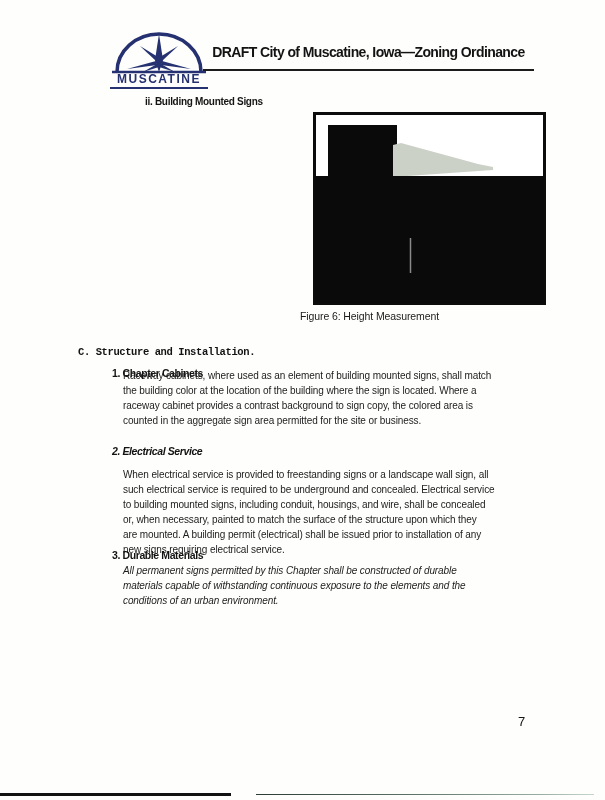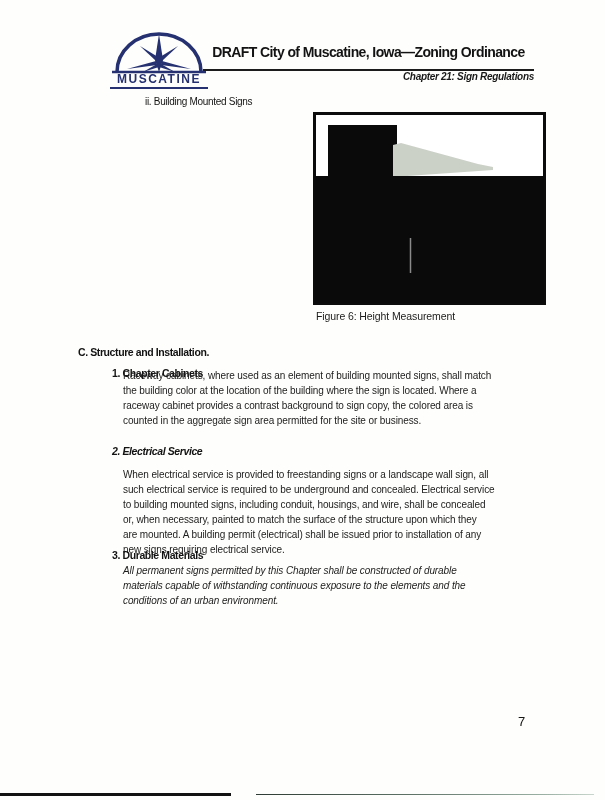--- a/index.html
+++ b/index.html
@@ -37,45 +37,46 @@
   #subtitle {
     position: absolute; left: 203px; top: 71px; width: 331px;
     text-align: right;
     font-size: 10px; font-weight: bold; font-style: italic; letter-spacing: -0.3px;
     color: #191919;
   }
 
   
   #sec-ii-head {
     position: absolute; left: 145px; top: 96px;
-    font-size: 10px; font-weight: normal; letter-spacing: -0.3px;
+    font-size: 10px; font-weight: bold; letter-spacing: -0.3px;
     color: #141414;
     text-align: right;
   }
   #sec-ii-body {
     position: absolute; left: 155px; top: 109px; width: 170px;
     font-size: 10px; line-height: 16.3px; letter-spacing: -0.1px;
     white-space: pre-line;
     color: #1c1c1c;
   }
 
   
   #figure-box { position: absolute; left: 313px; top: 112px; width: 233px; height: 193px; }
   #figure-caption {
-    position: absolute; left: 316px; top: 310px;
+    position: absolute; left: 300px; top: 310px;
     font-size: 10.5px; letter-spacing: -0.1px;
     color: #1c1c1c;
     text-align: right;
   }
 
   
   .c-head {
     position: absolute;
     font-size: 10.5px; font-weight: bold; letter-spacing: -0.4px;
     color: #131313;
+    font-family: Liberation Mono, monospace;
   }
   .c-item-head {
     position: absolute; left: 112px;
     font-size: 10.5px; font-weight: bold; letter-spacing: -0.4px;
     color: #131313;
   }
   .c-item-body {
     position: absolute; left: 123px; width: 430px;
     font-size: 10px; line-height: 15px; letter-spacing: -0.1px;
     white-space: pre-line;
@@ -112,21 +113,20 @@
       <polygon points="50,27 68,16 52,31" fill="#253170"></polygon>
       <polygon points="46,31 17,39 47,35" fill="#253170"></polygon>
       <polygon points="52,31 81,39 51,35" fill="#253170"></polygon>
       <polygon points="47,34 33,42 49,37" fill="#253170"></polygon>
       <polygon points="51,34 65,42 49,37" fill="#253170"></polygon>
     </svg>
     <div id="logo-wordmark">MUSCATINE</div>
   </div>
 
   <div id="title-block">DRAFT City of Muscatine, Iowa—Zoning Ordinance</div>
-  <div id="subtitle">Chapter 21: Sign Regulations</div>
 
   <div id="sec-ii-head"><span>ii.</span> <span>Building Mounted Signs</span></div>
 
   <div id="figure-box">
     <svg width="233" height="193" viewBox="0 0 233 193">
 
       <rect x="1.5" y="1.5" width="230" height="190" fill="#ffffff" stroke="#0c0c0c" stroke-width="3"></rect>
 
       <rect x="15" y="13" width="69" height="53" fill="#0a0a0a"></rect>
 

